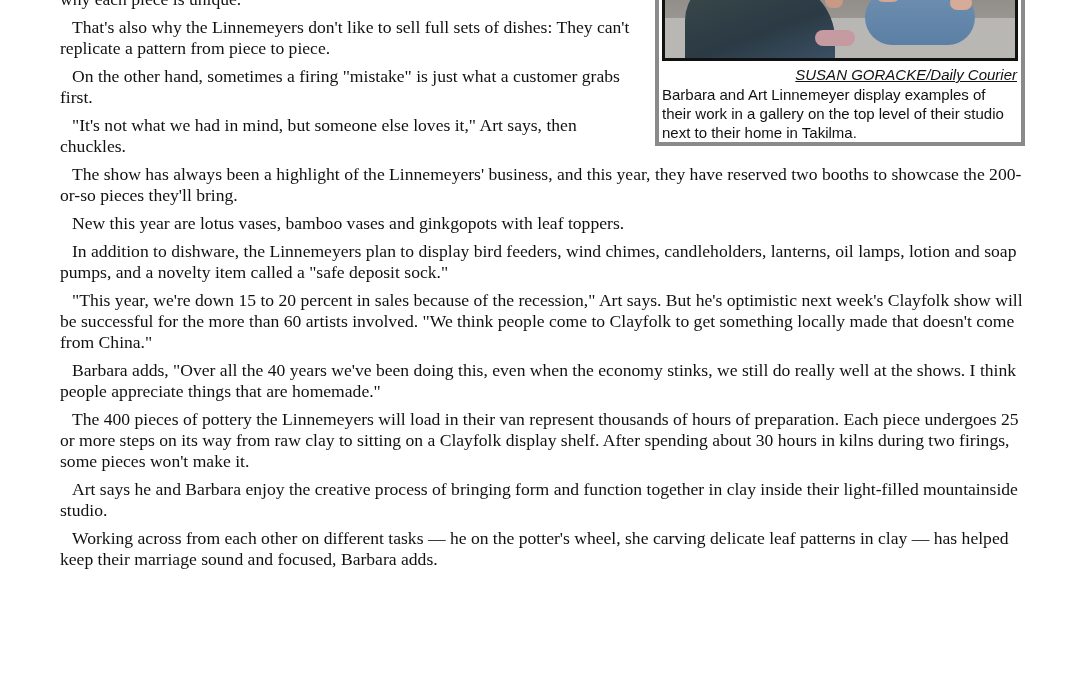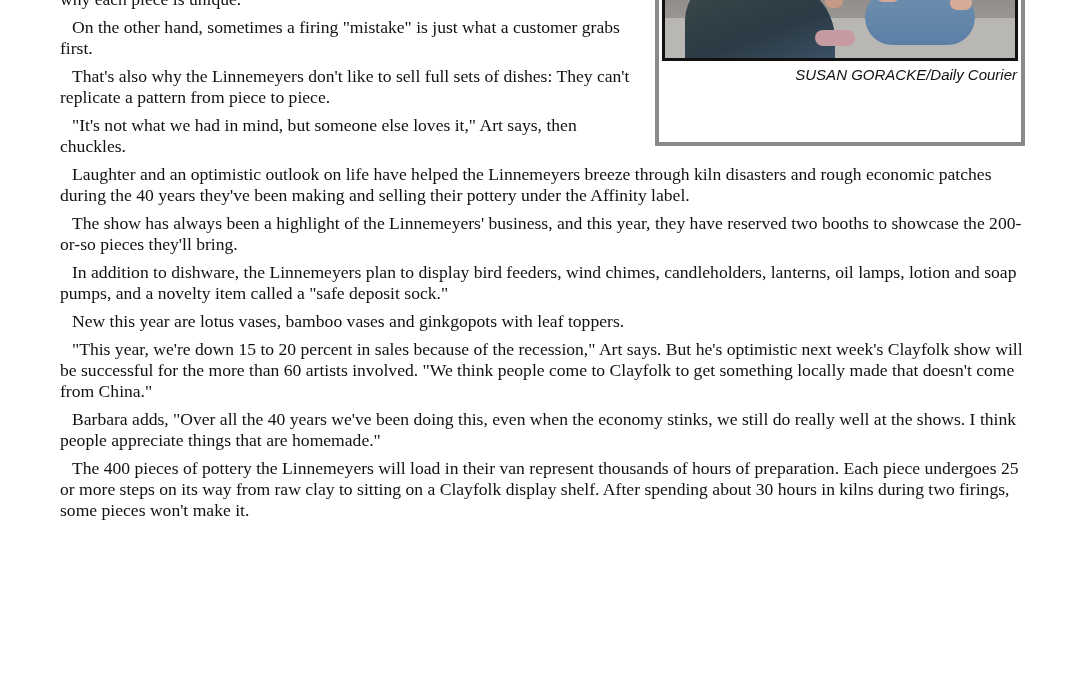--- a/index.html
+++ b/index.html
@@ -19,45 +19,47 @@
   .photo .p1 { position:absolute; left:20px; top:-10px; width:150px; height:80px; border-radius:40px 60px 0 0;
                background:linear-gradient(160deg,#3a4a4a,#2b3a44 60%,#3b5166); }
   .photo .p2 { position:absolute; left:200px; top:0; width:110px; height:55px; border-radius:30px;
                background:linear-gradient(180deg,#6f8fb0,#5b7fa5); }
   .photo .h1 { position:absolute; left:160px; top:4px; width:18px; height:14px; border-radius:8px; background:#c89a86; }
   .photo .h2 { position:absolute; left:212px; top:0px; width:22px; height:12px; border-radius:8px; background:#d3a793; }
   .photo .h3 { position:absolute; left:285px; top:6px; width:22px; height:14px; border-radius:8px; background:#d6ab98; }
   .photo .foot { position:absolute; left:150px; top:40px; width:40px; height:16px; border-radius:8px; background:#c59aa0; }
 
   .credit { position:absolute; right:4px; top:76px; font-family:"Liberation Sans", "DejaVu Sans", sans-serif;
-            font-style:italic; font-size:15px; line-height:17px; color:#111; }
+            font-style:italic; font-size:15px; line-height:17px; color:#111;text-decoration:underline; }
   .caption { position:absolute; left:3px; top:95px; width:355px;
              font-family:"Liberation Sans", "DejaVu Sans", sans-serif; font-size:15px; line-height:19px; color:#111; }
 </style>
 </head>
 <body>
 
 <div class="article">
   <p class="p first narrow">why each piece is unique.</p>
+  <p class="p narrow">That's also why the Linnemeyers don't like to sell full sets of dishes: They can't replicate a pattern from piece to piece.</p>
   <p class="p narrow">On the other hand, sometimes a firing "mistake" is just what a customer grabs first.</p>
-  <p class="p narrow">That's also why the Linnemeyers don't like to sell full sets of dishes: They can't replicate a pattern from piece to piece.</p>
   <p class="p narrow">"It's not what we had in mind, but someone else loves it," Art says, then chuckles.</p>
-  <p class="p">Laughter and an optimistic outlook on life have helped the Linnemeyers breeze through kiln disasters and rough economic patches during the 40 years they've been making and selling their pottery under the Affinity label.</p>
   <p class="p">The show has always been a highlight of the Linnemeyers' business, and this year, they have reserved two booths to showcase the 200-or-so pieces they'll bring.</p>
+  <p class="p">New this year are lotus vases, bamboo vases and ginkgopots with leaf toppers.</p>
   <p class="p">In addition to dishware, the Linnemeyers plan to display bird feeders, wind chimes, candleholders, lanterns, oil lamps, lotion and soap pumps, and a novelty item called a "safe deposit sock."</p>
-  <p class="p">New this year are lotus vases, bamboo vases and ginkgopots with leaf toppers.</p>
   <p class="p">"This year, we're down 15 to 20 percent in sales because of the recession," Art says. But he's optimistic next week's Clayfolk show will be successful for the more than 60 artists involved. "We think people come to Clayfolk to get something locally made that doesn't come from China."</p>
   <p class="p">Barbara adds, "Over all the 40 years we've been doing this, even when the economy stinks, we still do really well at the shows. I think people appreciate things that are homemade."</p>
   <p class="p">The 400 pieces of pottery the Linnemeyers will load in their van represent thousands of hours of preparation. Each piece undergoes 25 or more steps on its way from raw clay to sitting on a Clayfolk display shelf. After spending about 30 hours in kilns during two firings, some pieces won't make it.</p>
+  <p class="p">Art says he and Barbara enjoy the creative process of bringing form and function together in clay inside their light-filled mountainside studio.</p>
+  <p class="p">Working across from each other on different tasks — he on the potter's wheel, she carving delicate leaf patterns in clay — has helped keep their marriage sound and focused, Barbara adds.</p>
 </div>
 
 <div class="figure">
   <div class="photo" title="Barbara and Art Linnemeyer kneeling on a floor">
     <div class="floor"></div>
     <div class="p1"></div>
     <div class="p2"></div>
     <div class="h1"></div>
     <div class="h2"></div>
     <div class="h3"></div>
     <div class="foot"></div>
   </div>
   <div class="credit">SUSAN GORACKE/Daily Courier</div>
+  <div class="caption">Barbara and Art Linnemeyer display examples of their work in a gallery on the top level of their studio next to their home in Takilma.</div>
 </div>
 
 </body></html>

